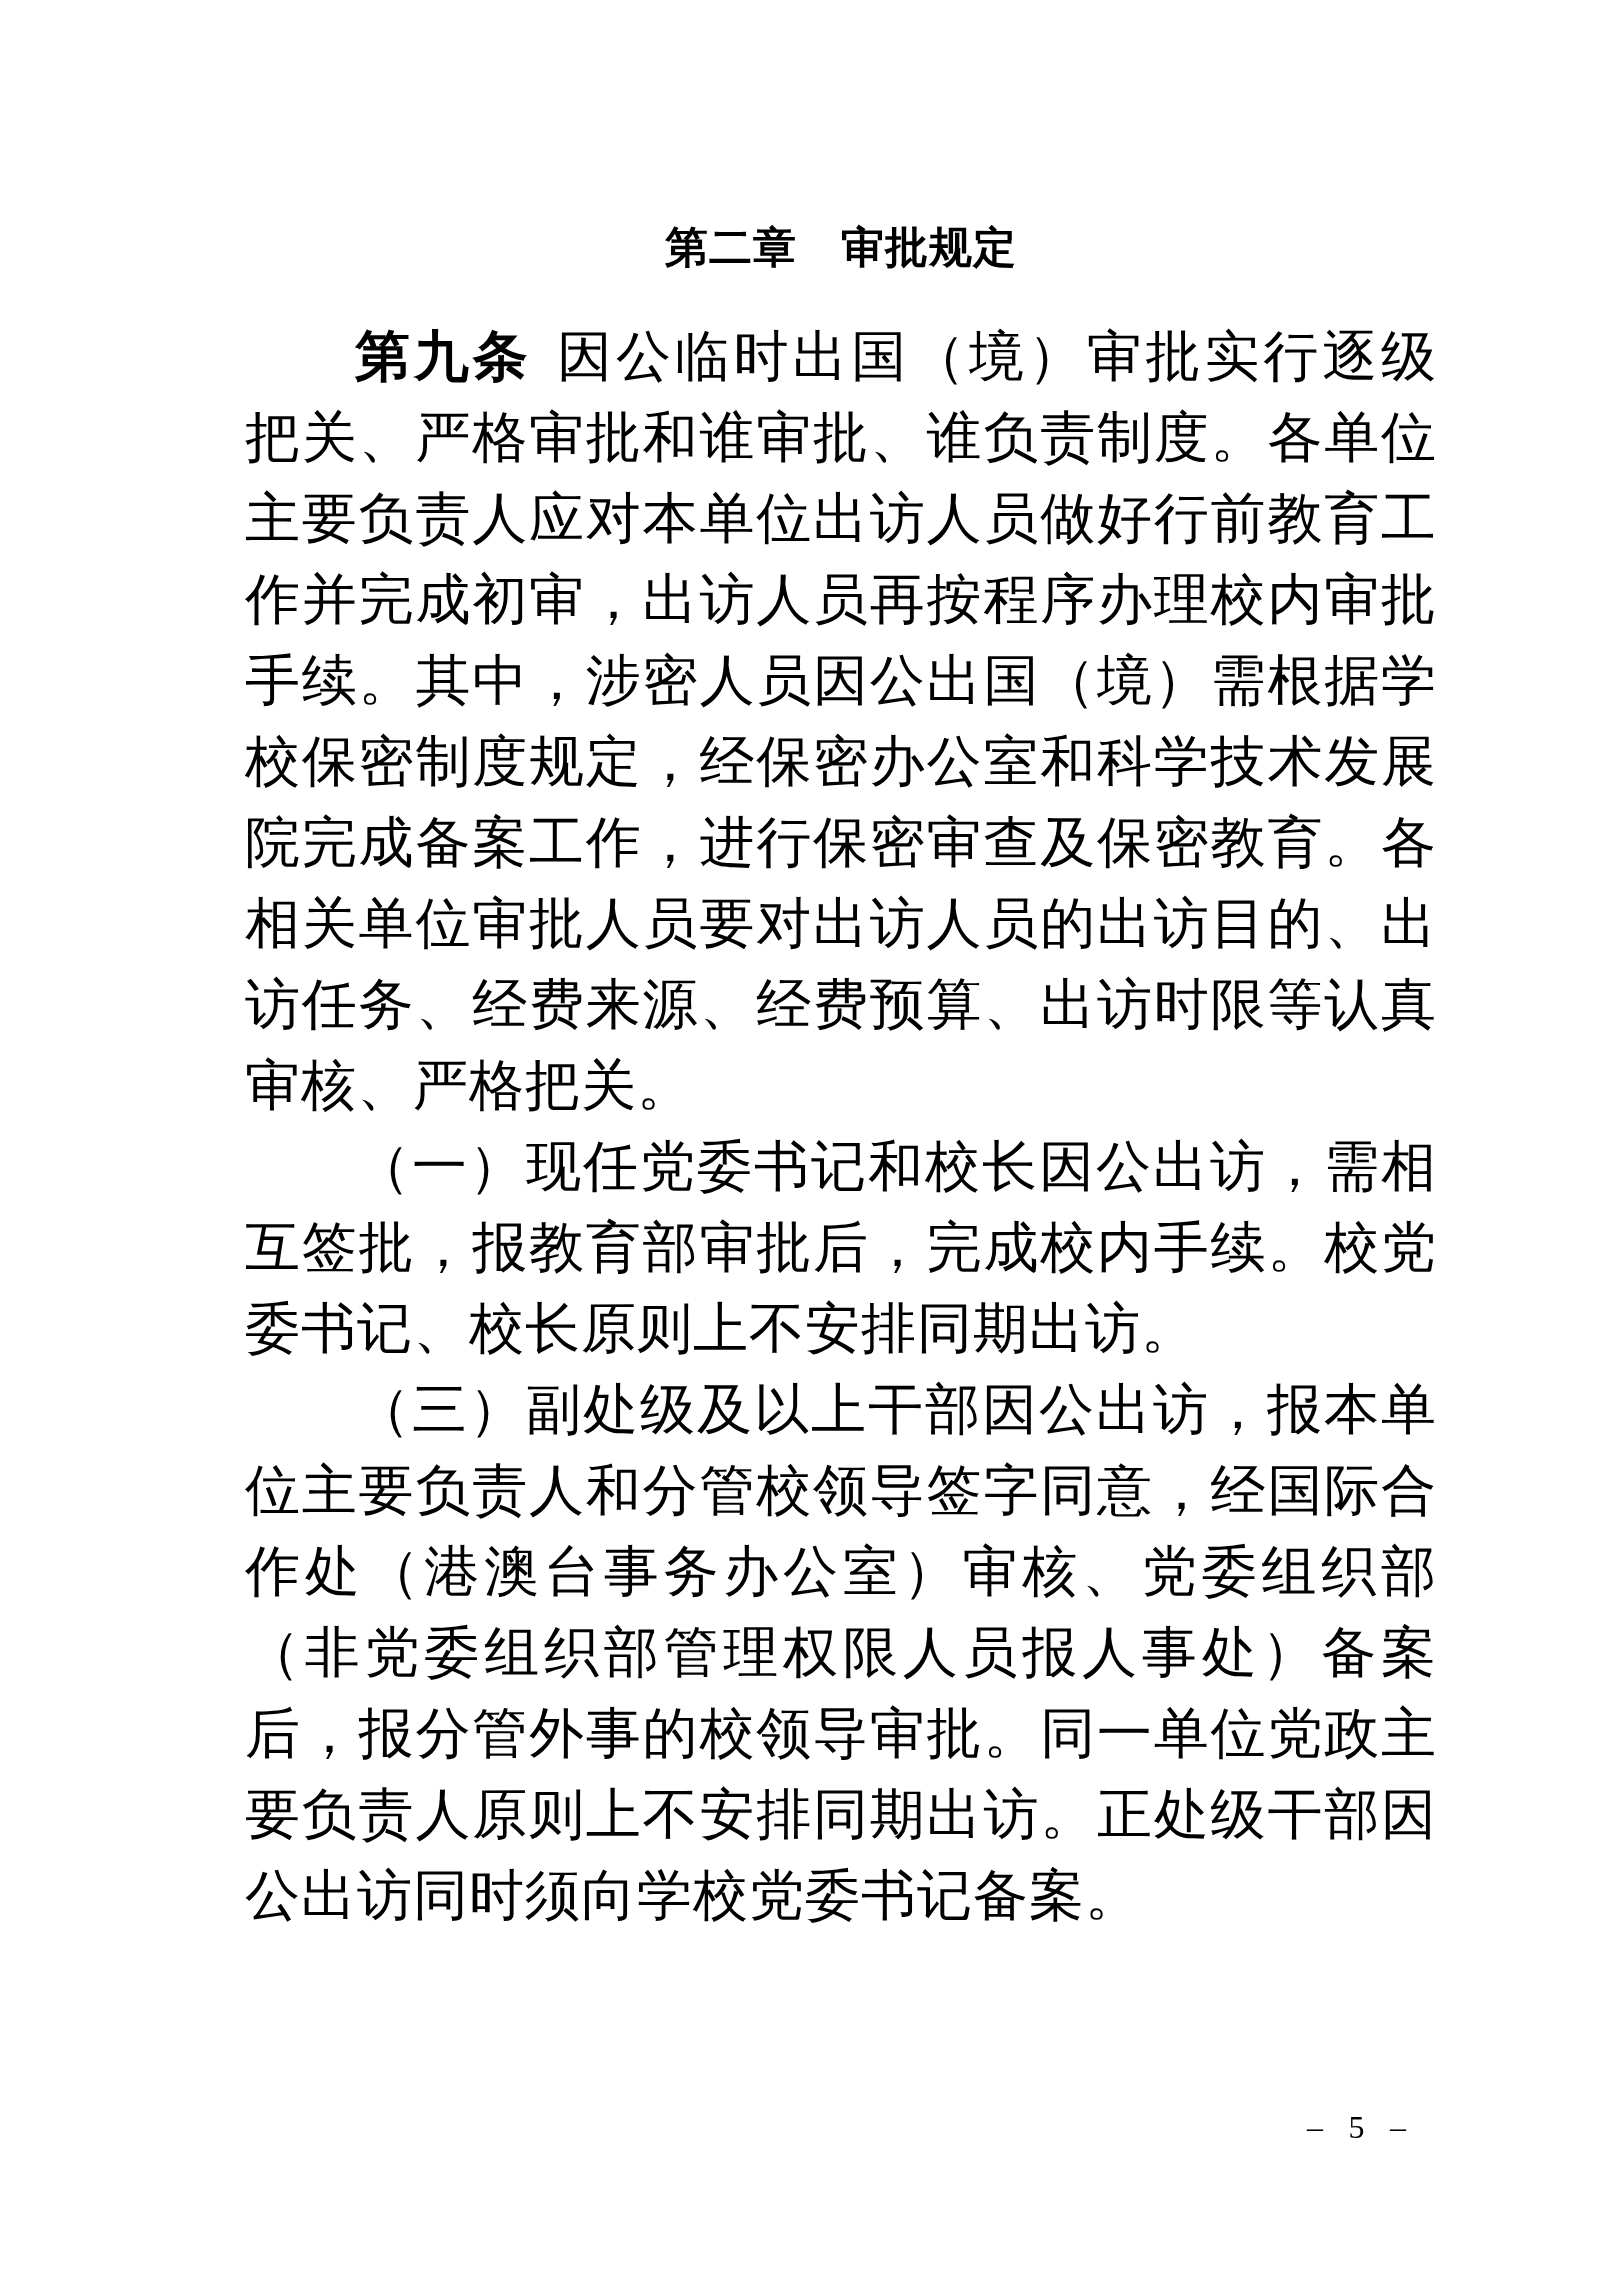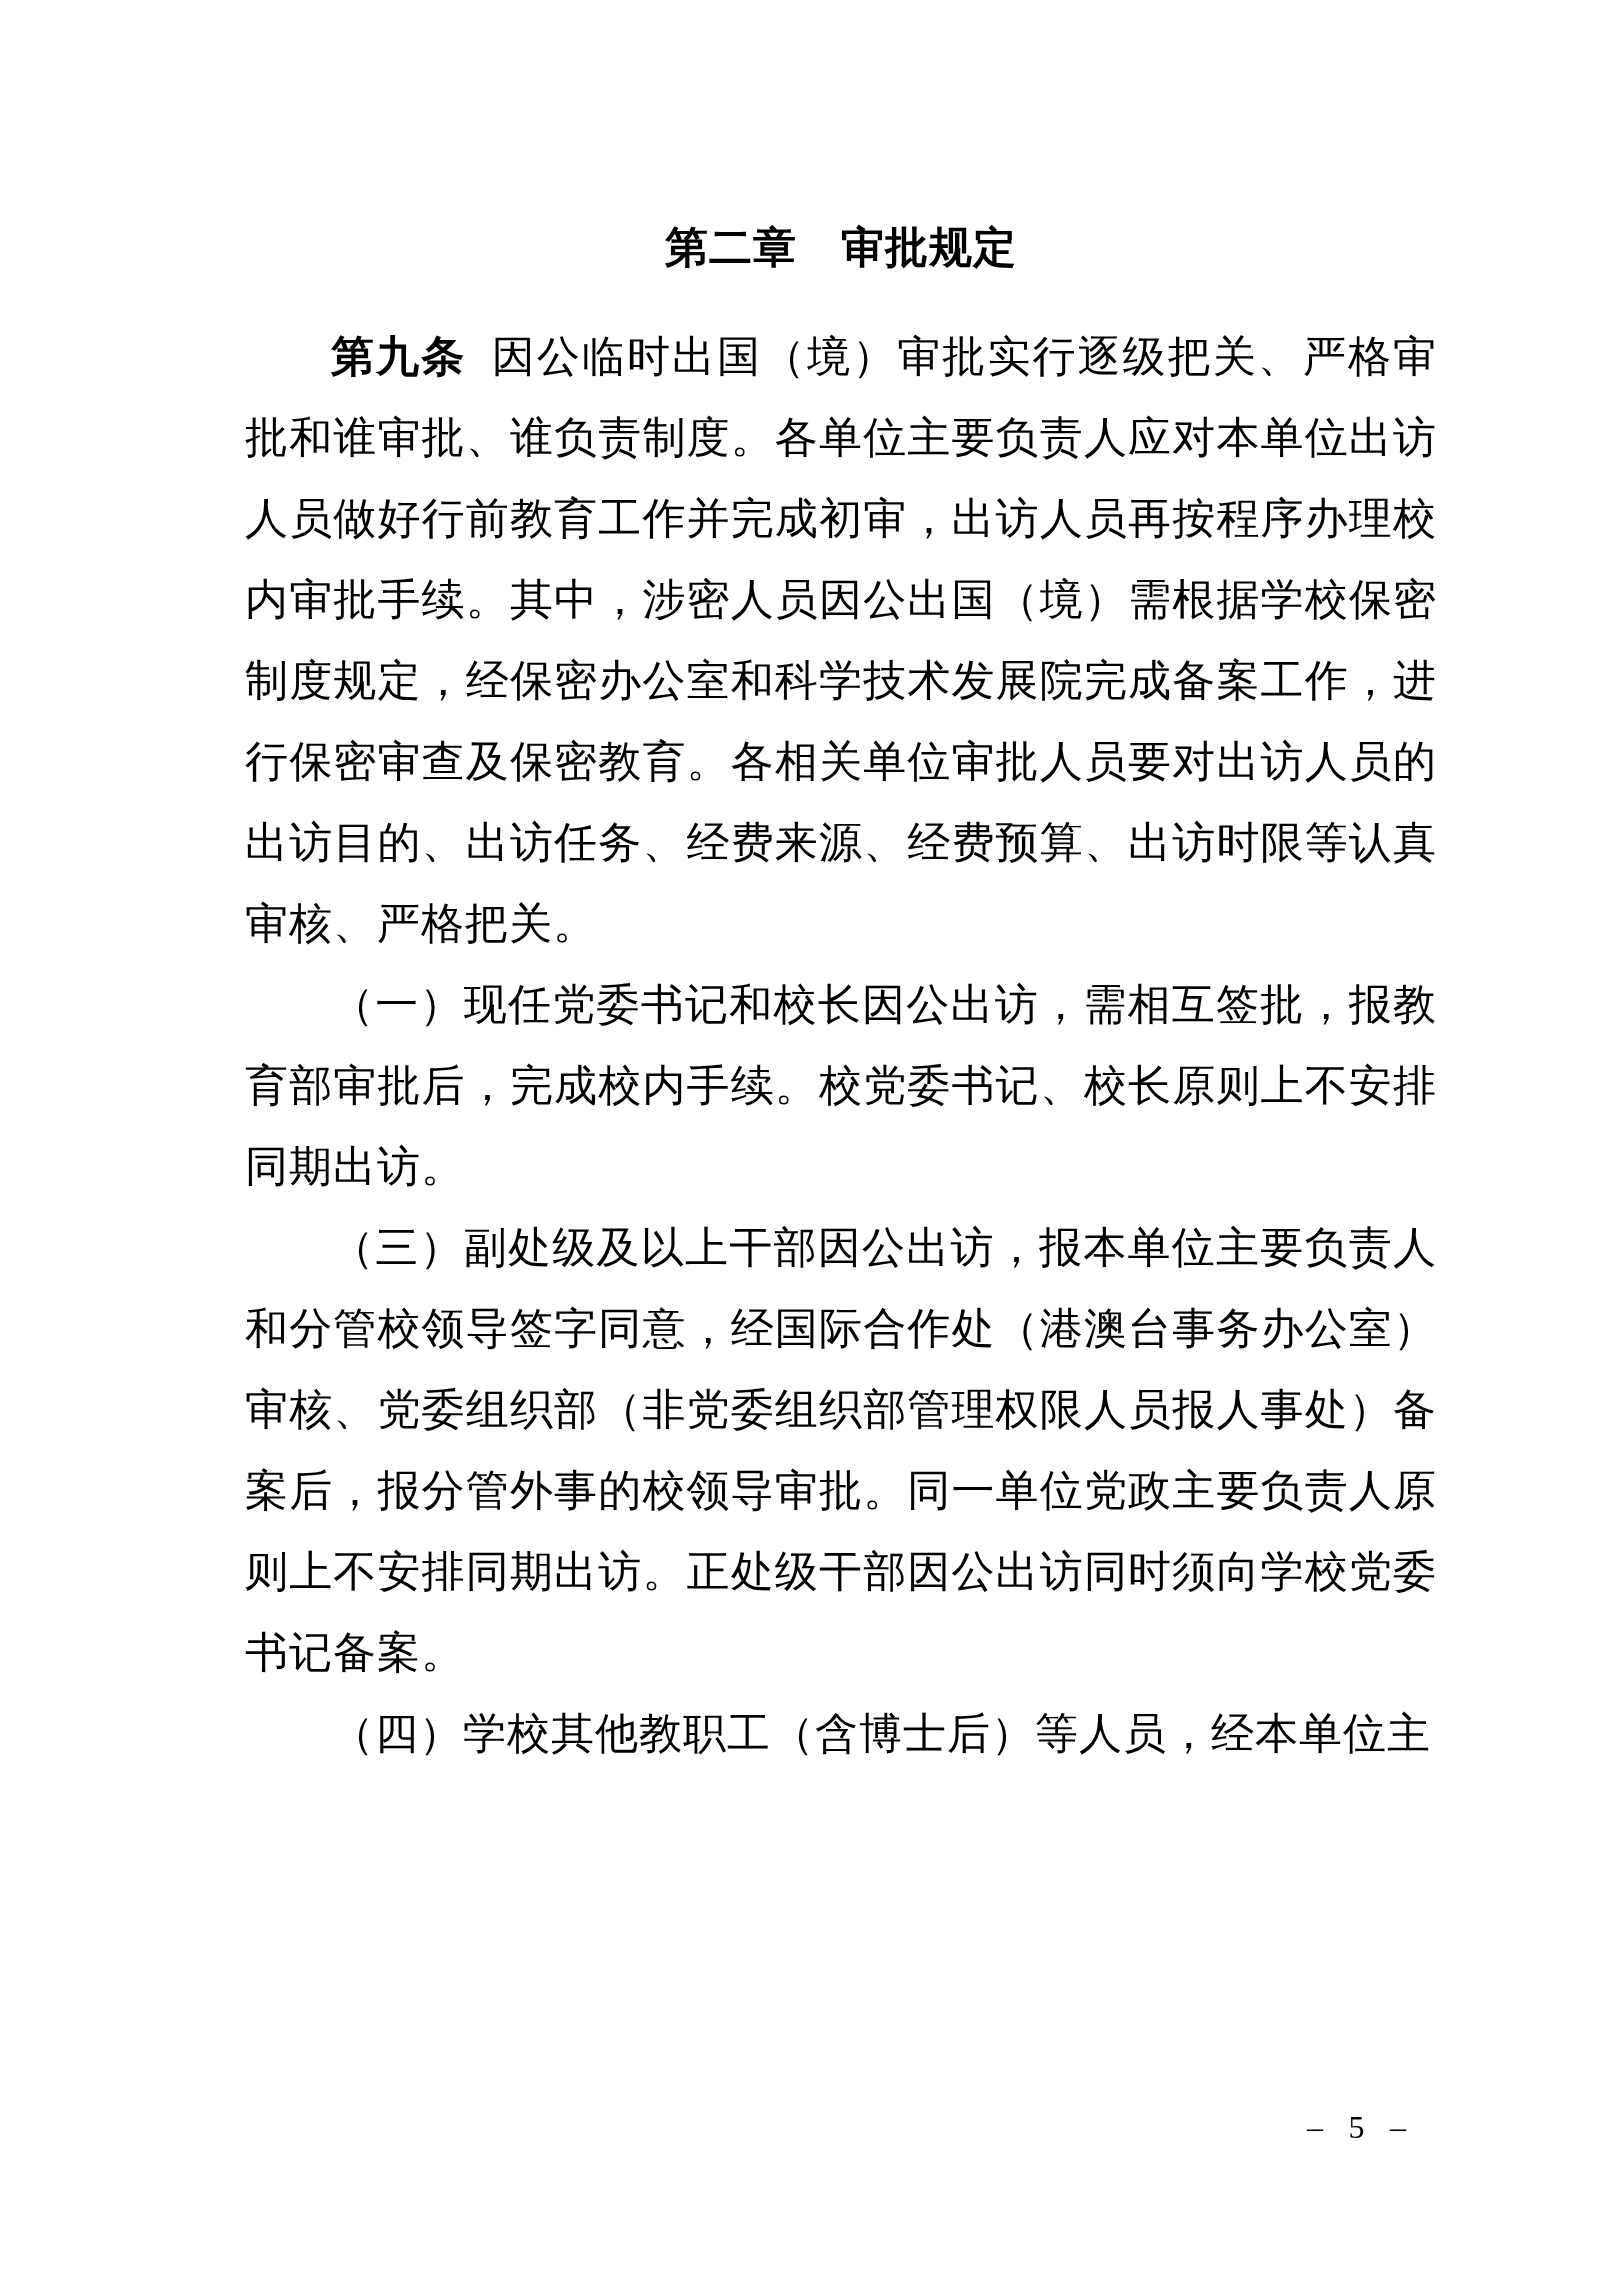--- a/index.html
+++ b/index.html
@@ -26,21 +26,21 @@
     margin: 0 0 28px 0;
     font-size: 43px;
     font-weight: bold;
     line-height: 81px;
     text-align: center;
     letter-spacing: 1px;
     font-family: "Liberation Sans", sans-serif;
   }
   .para {
     margin: 0;
-    font-size: 43px;
+    font-size: 55px;
     line-height: 81px;
     letter-spacing: 1px;
     text-align: justify;
     text-justify: inter-character;
     text-indent: 2em;
   }
   .para-prefix {
     font-weight: bold;
     font-family: "Liberation Sans", sans-serif;
   }
@@ -72,19 +72,16 @@
 
   <p class="para">
     <span class="para-prefix"></span><span class="para-text">（一）现任党委书记和校长因公出访，需相互签批，报教育部审批后，完成校内手续。校党委书记、校长原则上不安排同期出访。</span>
   </p>
 
 
   <p class="para">
     <span class="para-prefix"></span><span class="para-text">（三）副处级及以上干部因公出访，报本单位主要负责人和分管校领导签字同意，经国际合作处（港澳台事务办公室）审核、党委组织部（非党委组织部管理权限人员报人事处）备案后，报分管外事的校领导审批。同一单位党政主要负责人原则上不安排同期出访。正处级干部因公出访同时须向学校党委书记备案。</span>
   </p>
 
-  <p class="para">
-    <span class="para-prefix"></span><span class="para-text">（四）学校其他教职工（含博士后）等人员，经本单位主</span>
-  </p>
 </main>
 
 <div class="page-number">– 5 –</div>
 
 
 </body></html>

